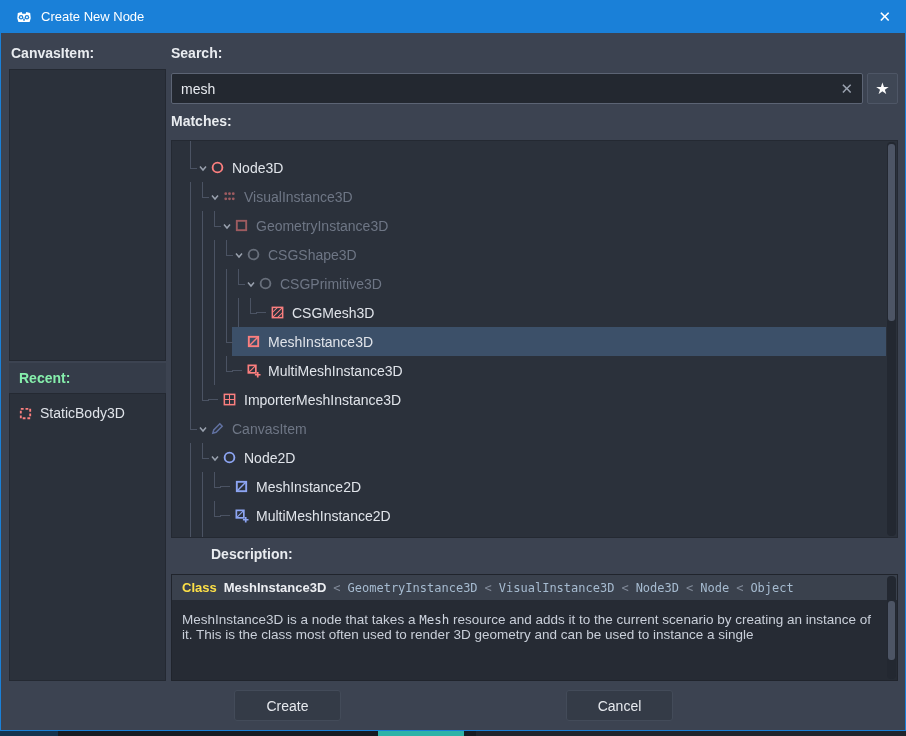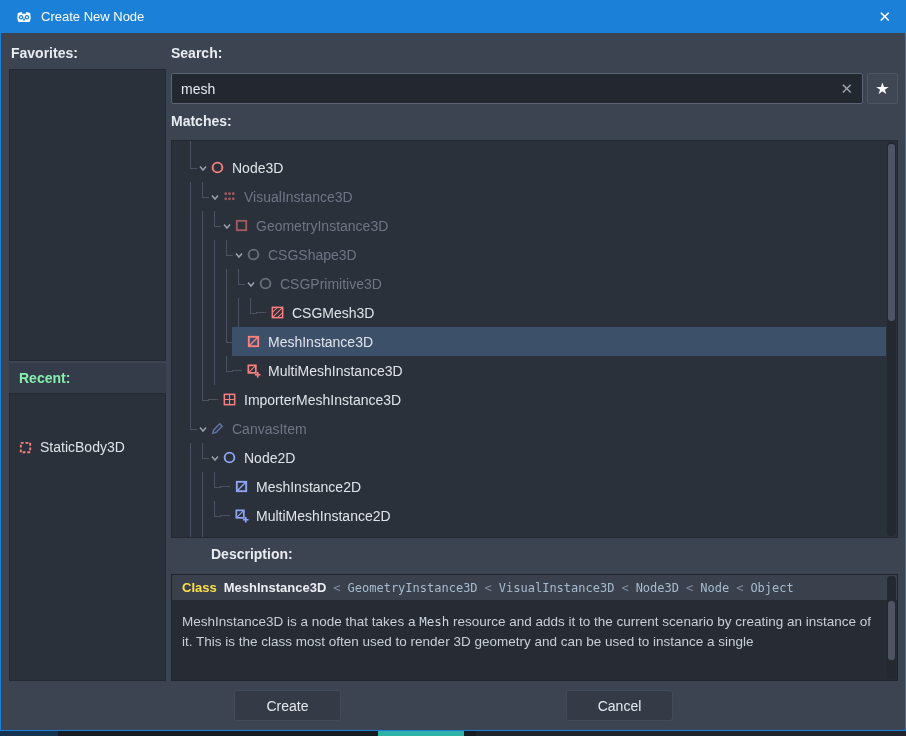--- a/index.html
+++ b/index.html
@@ -18,21 +18,21 @@
   .lbl { position:absolute; font-weight:700; font-size:14px; color:#e9ecf0; }
   #favorites-label { left:10px; top:12px; }
   #favorites-box { position:absolute; left:8px; top:36px; width:157px; height:292px;
     background:#2b313b; border:1px solid #242932; }
   #recent-header { position:absolute; left:8px; top:330px; width:157px; height:30px;
     background:#353c49; display:flex; align-items:center; padding-left:10px; }
   #recent-header span { font-weight:700; font-size:14px; color:#86efac; }
   #recent-list { position:absolute; left:8px; top:360px; width:157px; height:288px;
     background:#2b313b; border:1px solid #242932; padding-top:6px; }
   .recent-item { display:flex; align-items:center; height:26px; padding-left:8px;
-    font-size:14px; color:#dfe3e9;margin-top:34px; }
+    font-size:14px; color:#dfe3e9; }
   .recent-item .node-icon { margin-right:7px; }
 
   #search-label { left:170px; top:12px; }
   #search-box { position:absolute; left:170px; top:40px; width:692px; height:31px;
     background:#232830; border:1px solid #5c6474; border-radius:2px; display:flex;
     align-items:center; padding:0 9px; }
   #search-input { flex:1; background:transparent; border:none; outline:none;
     color:#e8ebf0; font-size:14px; font-family:"Liberation Sans",sans-serif; }
   #search-clear { color:#9aa2af; font-size:15px; margin-left:6px; }
   #fav-btn { position:absolute; left:866px; top:40px; width:31px; height:31px;
@@ -74,21 +74,21 @@
   #class-band { height:25px; background:#3a414d; display:flex; align-items:center;
     padding:0 10px; font-size:13px; white-space:nowrap; overflow:hidden; }
   .class-word { color:#fde047; font-weight:700; }
   .class-name { color:#eceef2; font-weight:700; margin-left:7px; }
   .sep { color:#818a99; margin:0 7px; font-family:"DejaVu Sans Mono",monospace;
     font-size:12px; }
   .anc { color:#a6bbd0; font-family:"DejaVu Sans Mono",monospace; font-size:12px; }
   #desc-brief { padding:8px 12px 2px 10px; font-weight:700; font-size:13.5px;
     color:#dce1e8; }
   #desc-body { padding:12px 16px 0 10px; font-size:13.5px; color:#c9cfd9;
-    line-height:20px; }
+    line-height:15px; }
   .code { font-family:"DejaVu Sans Mono",monospace; font-size:12.5px; color:#ced5e0; }
 
   .btn { position:absolute; width:107px; height:31px; background:#343b47;
     border:1px solid #434b59; border-radius:3px; color:#e6e9ee; font-size:14px;
     display:flex; align-items:center; justify-content:center;
     font-family:"Liberation Sans",sans-serif; }
   #create-btn { left:233px; top:657px; }
   #cancel-btn { left:565px; top:657px; }
 
   #peek { position:absolute; left:0; right:0; bottom:0; height:5px; background:#171b22; }
@@ -109,21 +109,21 @@
         <circle cx="5.4" cy="8.2" r="0.9" fill="#ffffff"></circle>
         <circle cx="10.6" cy="8.2" r="0.9" fill="#ffffff"></circle>
         <rect x="7.3" y="9.3" width="1.4" height="2" fill="#1a80d8"></rect>
       </svg>
     </span>
     <span class="title">Create New Node</span>
     <span class="close">✕</span>
   </div>
 
   <div class="bodyarea">
-    <span class="lbl" id="favorites-label">Favorites:</span>
+    <span class="lbl" id="favorites-label">CanvasItem:</span>
     <div id="favorites-box"></div>
 
     <div id="recent-header">
       <span>Recent:</span>
     </div>
     <div id="recent-list">
         <div class="recent-item">
           <span class="node-icon">
             <svg width="15" height="15" viewBox="0 0 16 16">
               <rect x="3" y="3" width="10" height="10" fill="none" stroke="#fc7f7f" stroke-width="2" stroke-dasharray="3 2"></rect>

